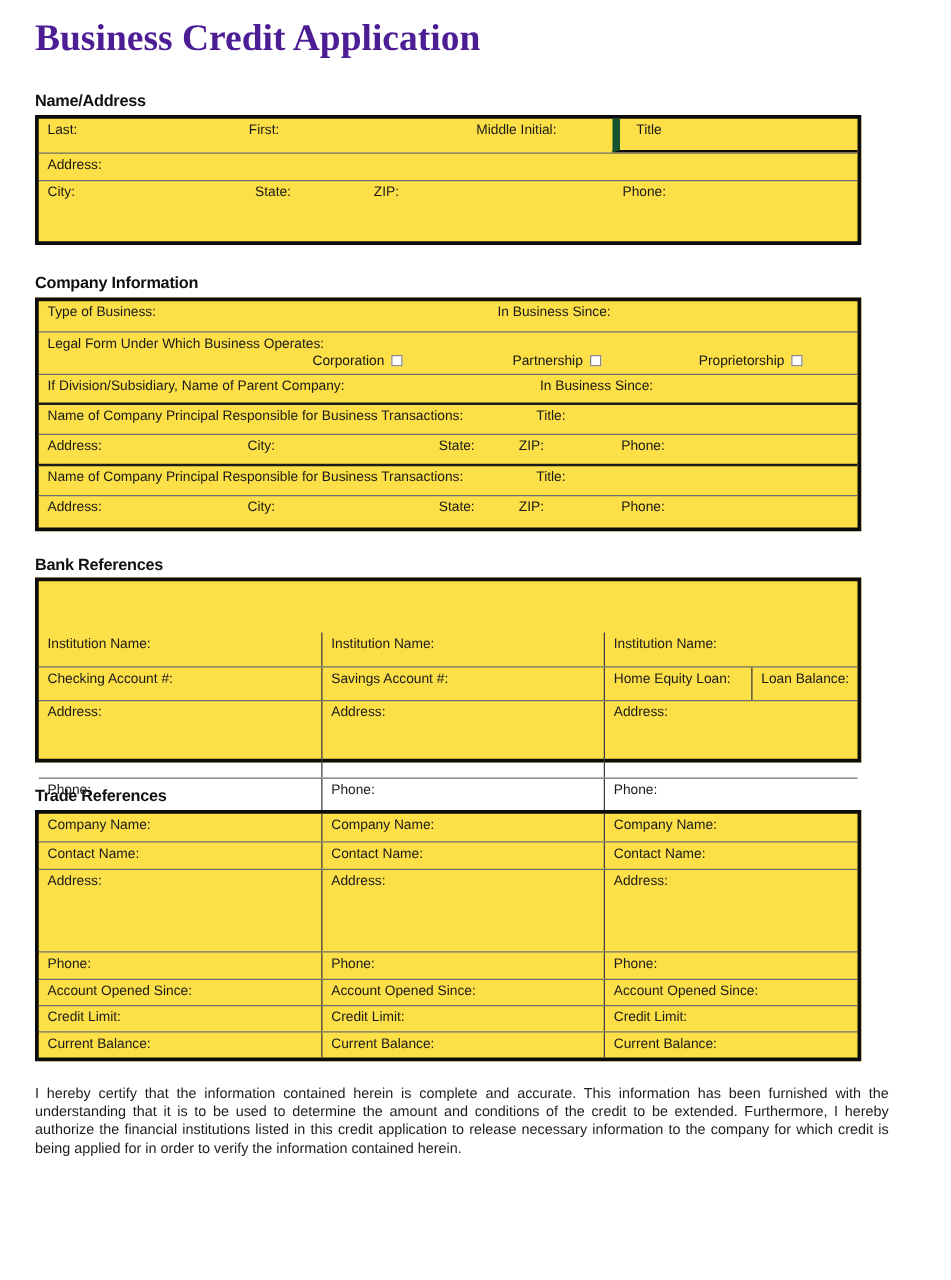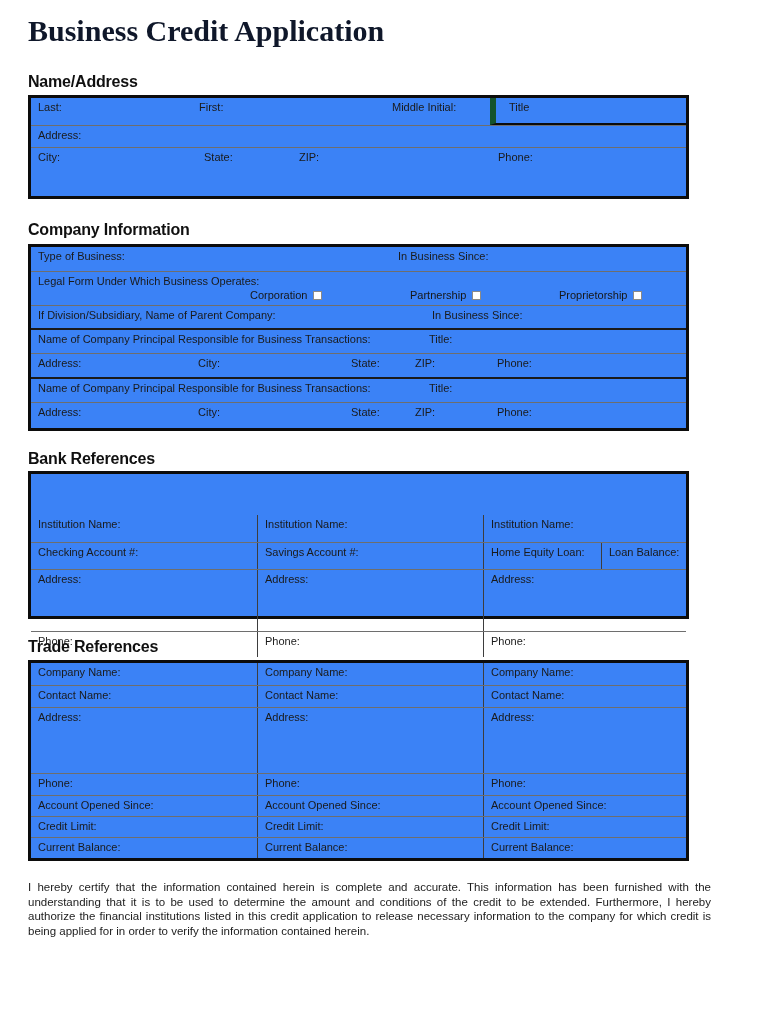--- a/index.html
+++ b/index.html
@@ -5,34 +5,34 @@
   * { margin:0; padding:0; box-sizing:border-box; }
   html,body { background:#e9e9e9; }
   .page {
     position:relative; width:761px; height:1024px; margin:0 auto;
     background:#ffffff; overflow:hidden;
     font-family:"Liberation Sans", sans-serif; color:#161616;
   }
   .doc-title {
     margin:14px 0 0 28px;
     font-family:"Liberation Serif", serif; font-weight:700;
-    font-size:30px; letter-spacing:0px; color:#0f172a;
+    font-size:30px; letter-spacing:0px; color:#4c1d95;
   }
   .sec-head {
-    margin-left:28px; font-size:16px; font-weight:700;
+    margin-left:28px; font-size:13px; font-weight:700;
     letter-spacing:-0.2px; color:#101010;
   }
   .sh-name    { margin-top:25px; }
   .sh-company { margin-top:22px; }
   .sh-bank    { margin-top:19px; }
   .sh-trade   { margin-top:19px; }
 
   .tbl {
     margin-left:28px; width:661px;
-    border:3px solid #0c0c0c; background:#3b82f6;
+    border:3px solid #0c0c0c; background:#fde047;
   }
   .t-name    { margin-top:4px;  height:104px; }
   .t-company { margin-top:5px;  height:187px; }
   .t-bank    { margin-top:3px;  height:148px; }
   .t-trade   { margin-top:4px;  height:201px; }
 
   .row { position:relative; border-top:1px solid #6e6e6e; }
   .row.first { border-top:none; }
   .row.thick { border-top:2px solid #1a1a1a; }
 
@@ -87,21 +87,21 @@
 
 <div class="page">
 
   <h1 class="doc-title">Business Credit Application</h1>
 
   <h2 class="sec-head sh-name">Name/Address</h2>
   <div class="tbl t-name">
     <div class="row first nr1">
       <span class="lbl">Last:</span>
       <span class="lbl" style="left:168px;">First:</span>
-      <span class="lbl" style="left:361px;">Middle Initial:</span>
+      <span class="lbl" style="left:350px;">Middle Initial:</span>
       <div class="cell-right">
         <span class="lbl">Title</span>
       </div>
     </div>
     <div class="row nr3">
       <span class="lbl">Address:</span>
     </div>
     <div class="row nr4">
       <span class="lbl">City:</span>
       <span class="lbl" style="left:173px;">State:</span>

